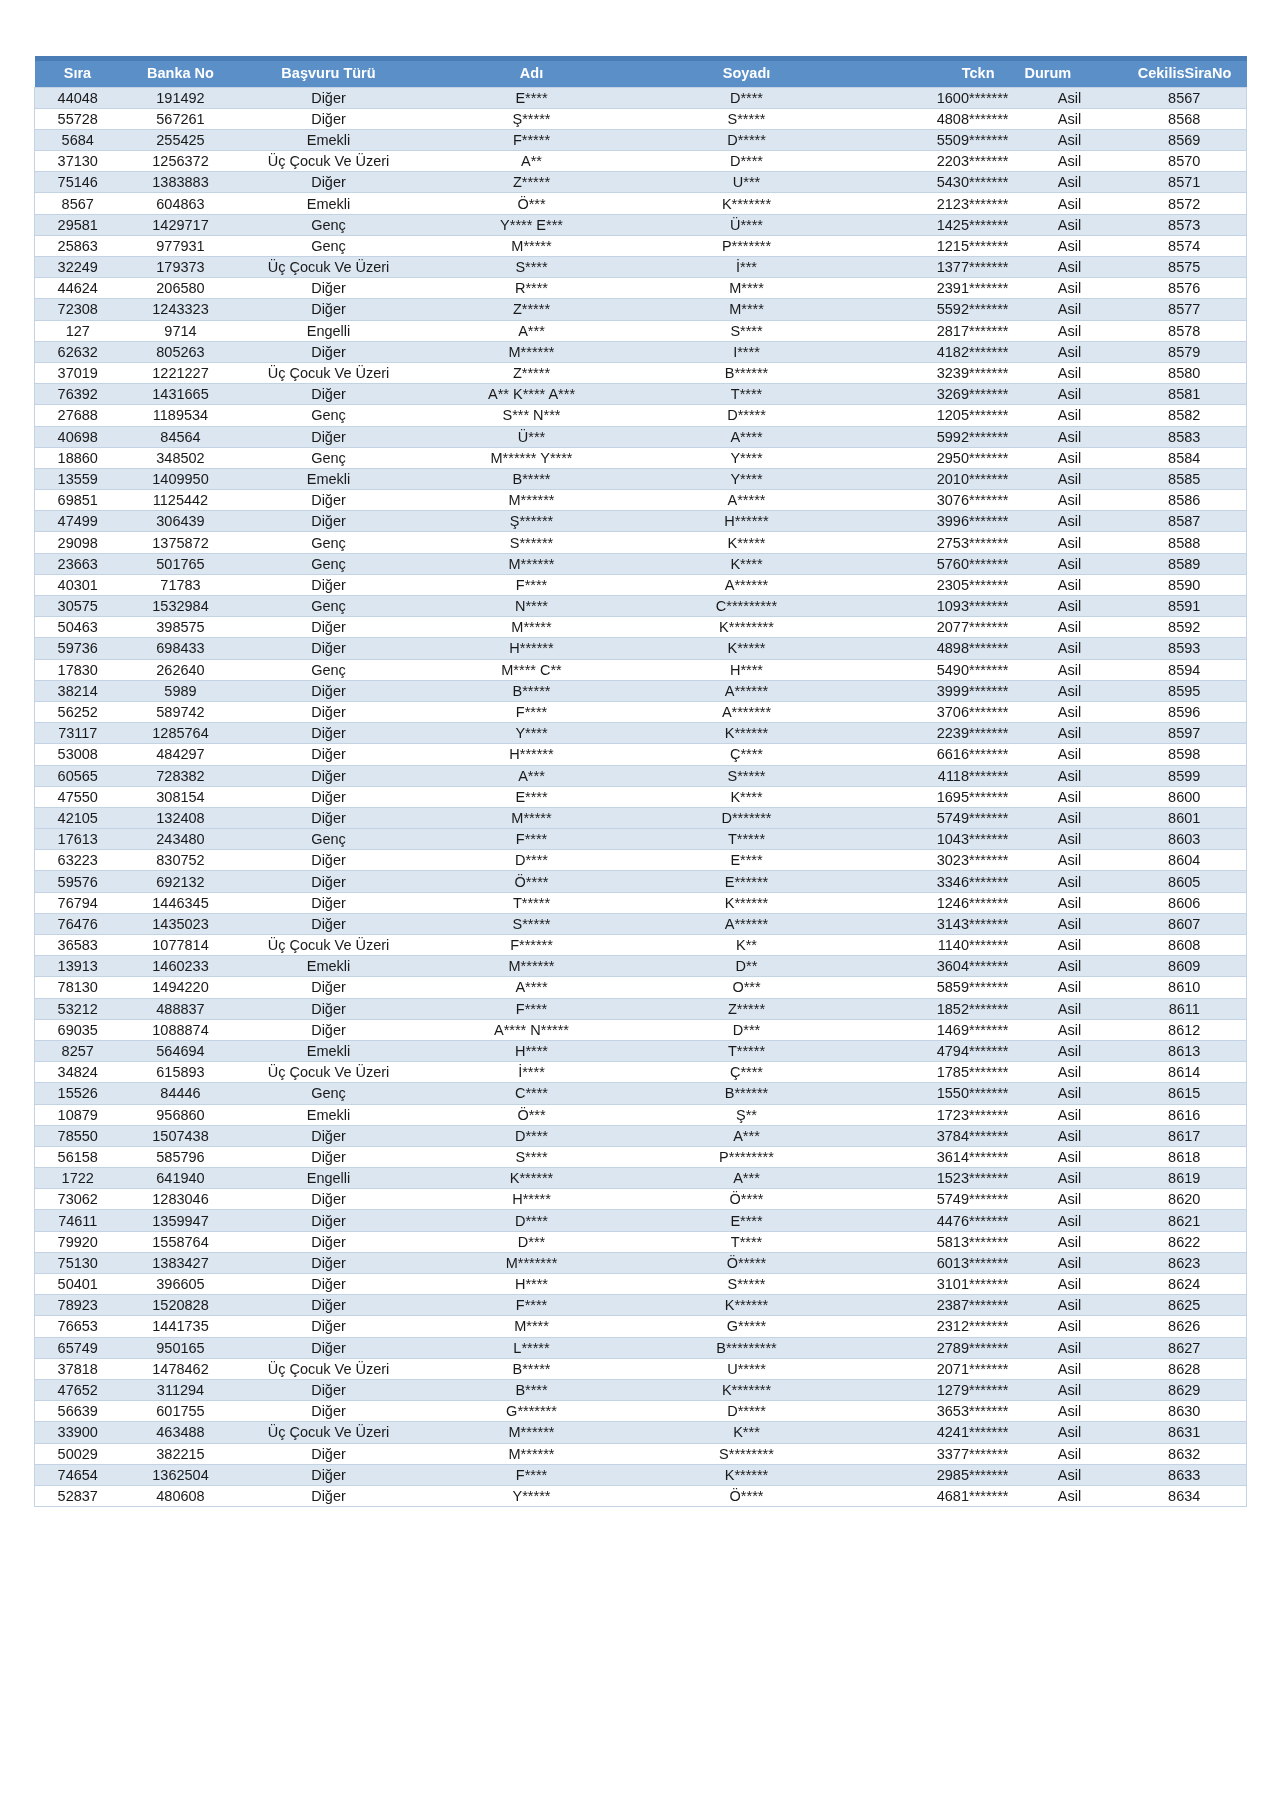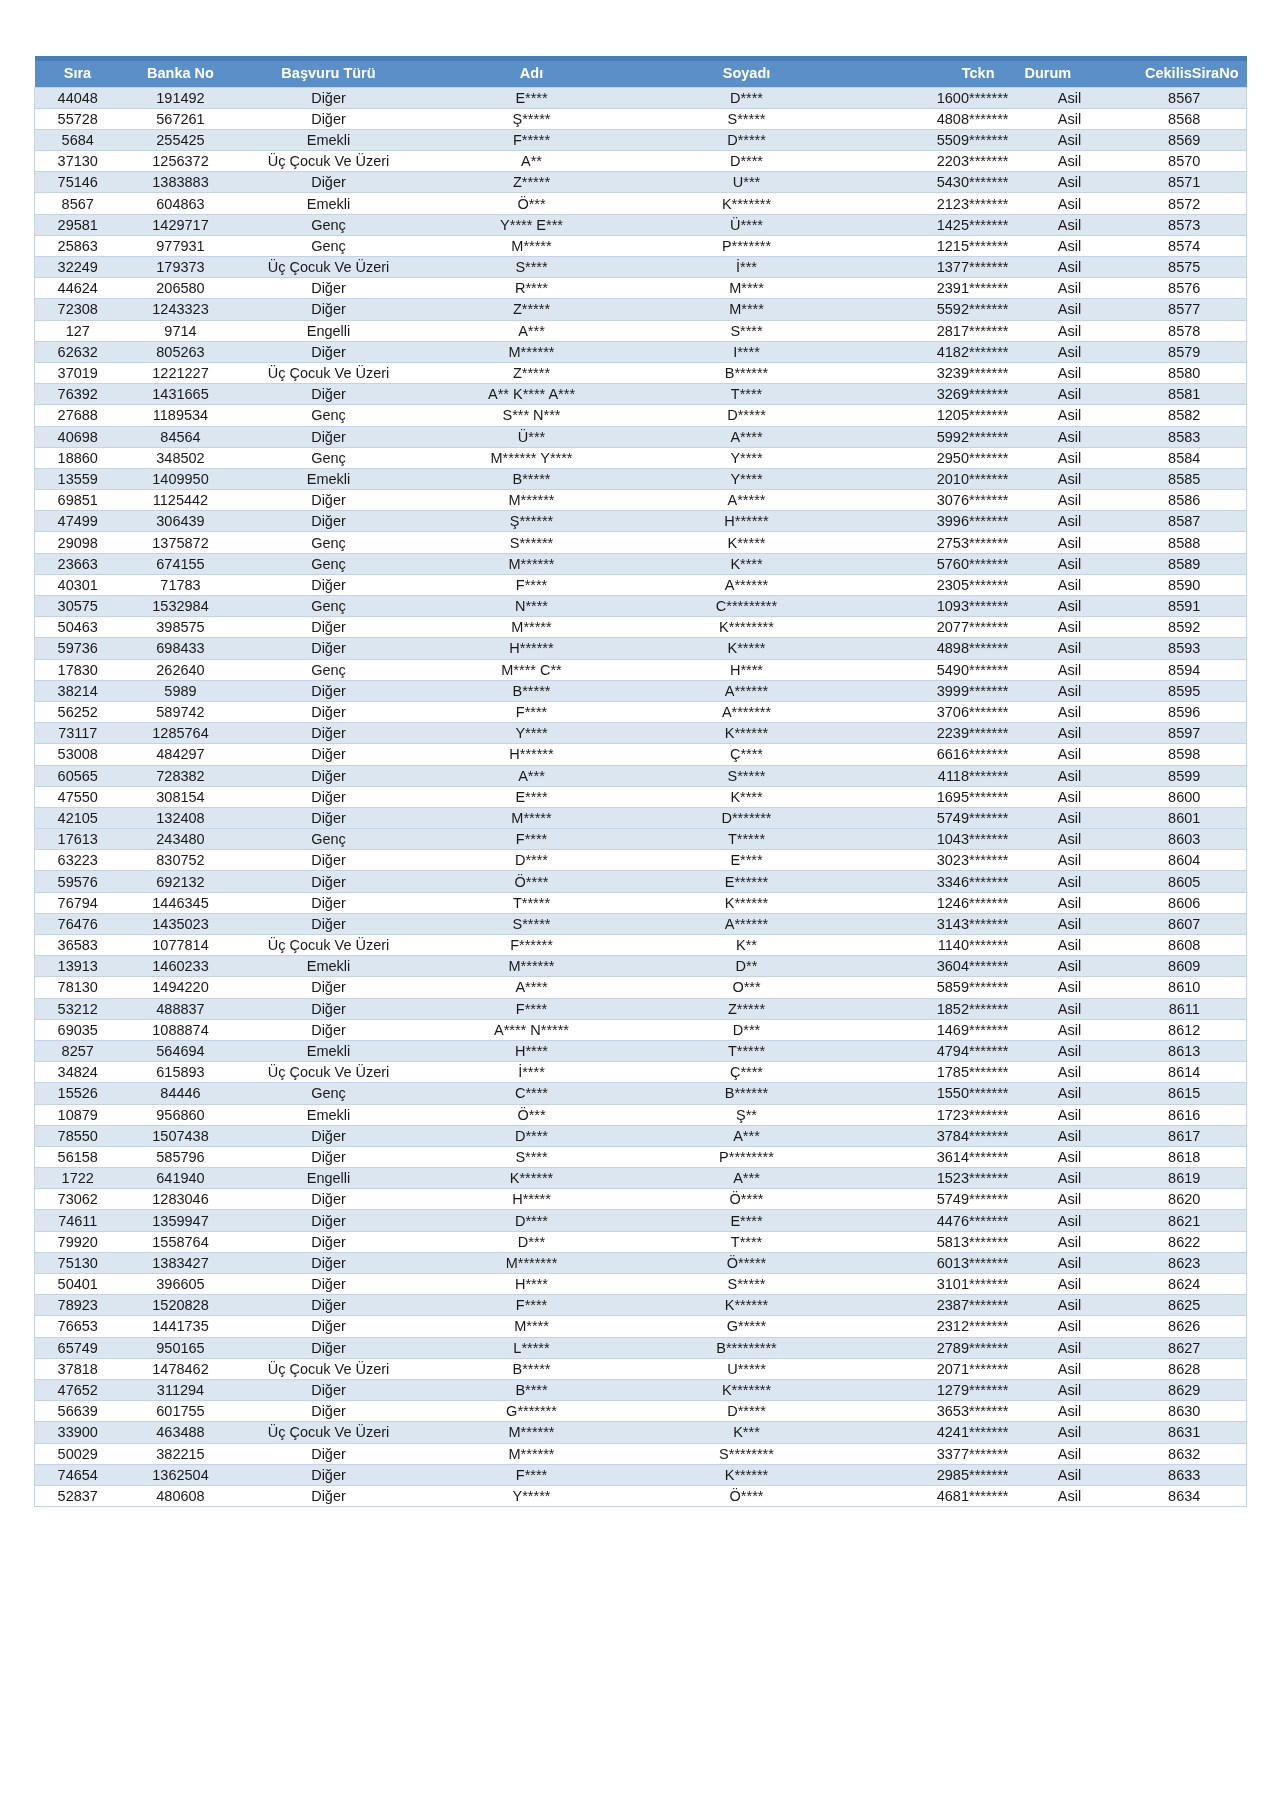--- a/index.html
+++ b/index.html
@@ -51,21 +51,21 @@
     vertical-align: middle;
     white-space: nowrap;
   }
   table.lottery thead tr.hdr th.c-sira      { text-align: center; }
   table.lottery thead tr.hdr th.c-banka     { text-align: center; }
   table.lottery thead tr.hdr th.c-basvuru   { text-align: center; }
   table.lottery thead tr.hdr th.c-adi       { text-align: center; }
   table.lottery thead tr.hdr th.c-soyadi    { }
   table.lottery thead tr.hdr th.c-tckn      { text-align: right; padding-right: 22px; }
   table.lottery thead tr.hdr th.c-durum     { text-align: left; }
-  table.lottery thead tr.hdr th.c-cekilis   { text-align: right; margin-top: 20px; }
+  table.lottery thead tr.hdr th.c-cekilis   { text-align: center; margin-top: 20px; }
 
   table.lottery tbody td {
     height: 21.2px;
     padding: 0 8px;
     border-top: 1px solid #c3d3e4;
     border-bottom: 1px solid #c3d3e4;
     vertical-align: middle;
     white-space: nowrap;
     overflow: hidden;
     line-height: 20px;
@@ -343,21 +343,21 @@
             <td class="c-banka">1375872</td>
             <td class="c-basvuru">Genç</td>
             <td class="c-adi">S******</td>
             <td class="c-soyadi">K*****</td>
             <td class="c-tckn">2753*******</td>
             <td class="c-durum">Asil</td>
             <td class="c-cekilis">8588</td>
           </tr>
           <tr class="even">
             <td class="c-sira">23663</td>
-            <td class="c-banka">674155</td>
+            <td class="c-banka">501765</td>
             <td class="c-basvuru">Genç</td>
             <td class="c-adi">M******</td>
             <td class="c-soyadi">K****</td>
             <td class="c-tckn">5760*******</td>
             <td class="c-durum">Asil</td>
             <td class="c-cekilis">8589</td>
           </tr>
           <tr class="odd">
             <td class="c-sira">40301</td>
             <td class="c-banka">71783</td>

